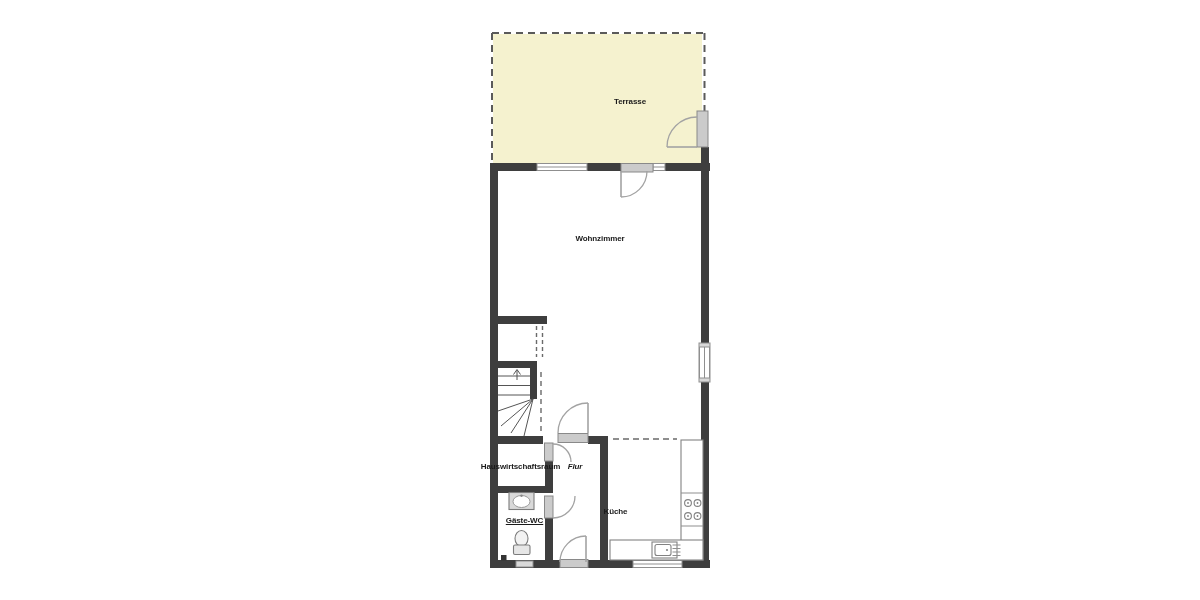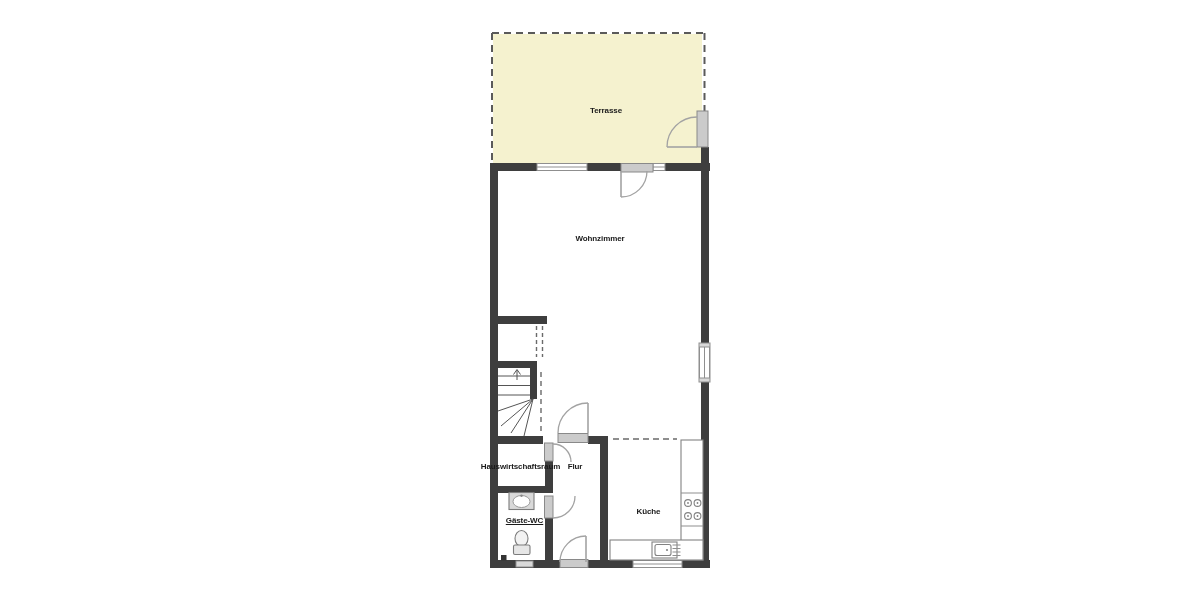--- a/index.html
+++ b/index.html
@@ -176,20 +176,20 @@
       <rect x="509" y="492.5" width="25" height="17" fill="#d9d9d9" stroke="#7c7c7c" stroke-width="1.1"></rect>
       <ellipse cx="521.5" cy="501.5" rx="8.5" ry="6" fill="#ffffff" stroke="#9a9a9a" stroke-width="1"></ellipse>
       <circle cx="521.5" cy="495.8" r="1.2" fill="#888888"></circle>
     </g>
     <g>
       <ellipse cx="521.5" cy="538.5" rx="6.5" ry="8" fill="#f2f2f2" stroke="#7c7c7c" stroke-width="1.1"></ellipse>
       <rect x="513.5" y="545" width="16.5" height="9.5" rx="1.5" fill="#e6e6e6" stroke="#7c7c7c" stroke-width="1.1"></rect>
     </g>
   </svg>
 
-  <div class="room-label" style="left:566px;top:106px;width:80px;">Terrasse</div>
+  <div class="room-label" style="left:566px;top:97px;width:80px;text-align:right;">Terrasse</div>
   <div class="room-label" style="left:550px;top:234px;width:100px;">Wohnzimmer</div>
   <div class="room-label" style="left:440px;top:462px;width:161px;">Hauswirtschaftsraum</div>
-  <div class="room-label" style="left:555px;top:462px;width:40px;">Flur</div>
+  <div class="room-label" style="left:555px;top:462px;width:40px;font-style:italic;">Flur</div>
   <div class="room-label" style="left:484px;top:516px;width:81px;text-decoration:underline;">Gäste-WC</div>
-  <div class="room-label" style="left:608px;top:507px;width:81px;">Küche</div>
+  <div class="room-label" style="left:575px;top:507px;width:81px;">Küche</div>
 
 </div>
 
 </body></html>

